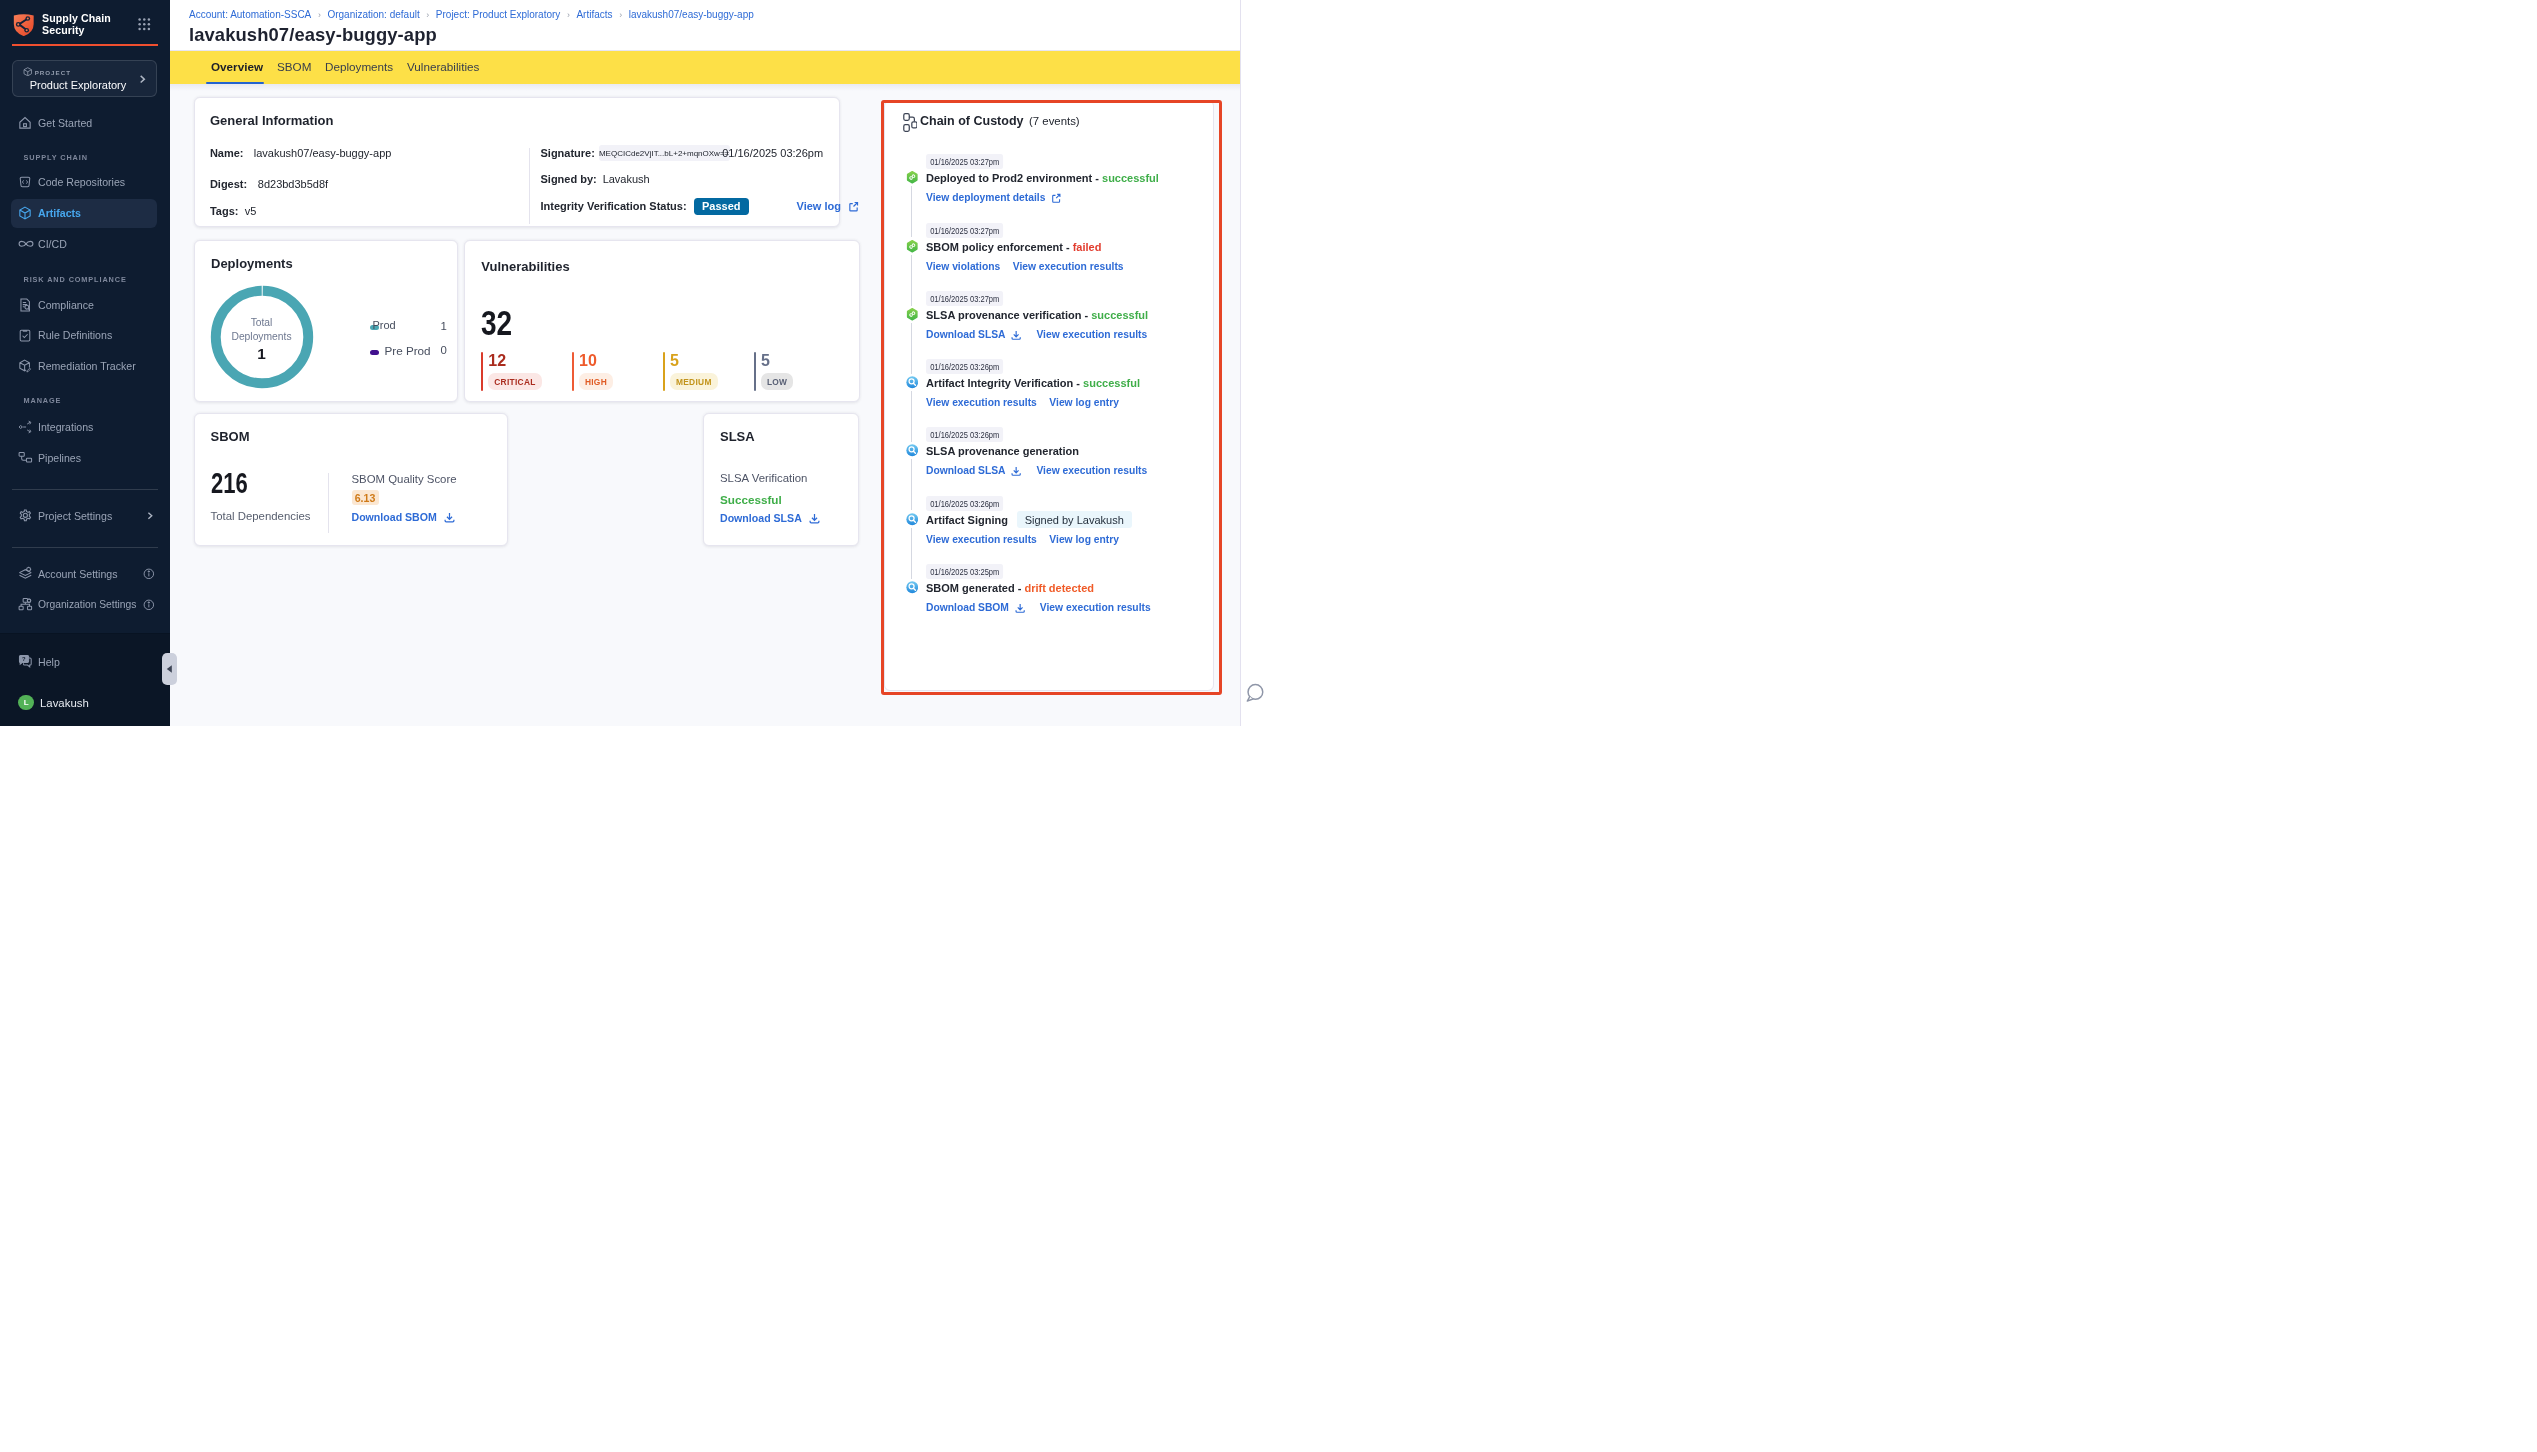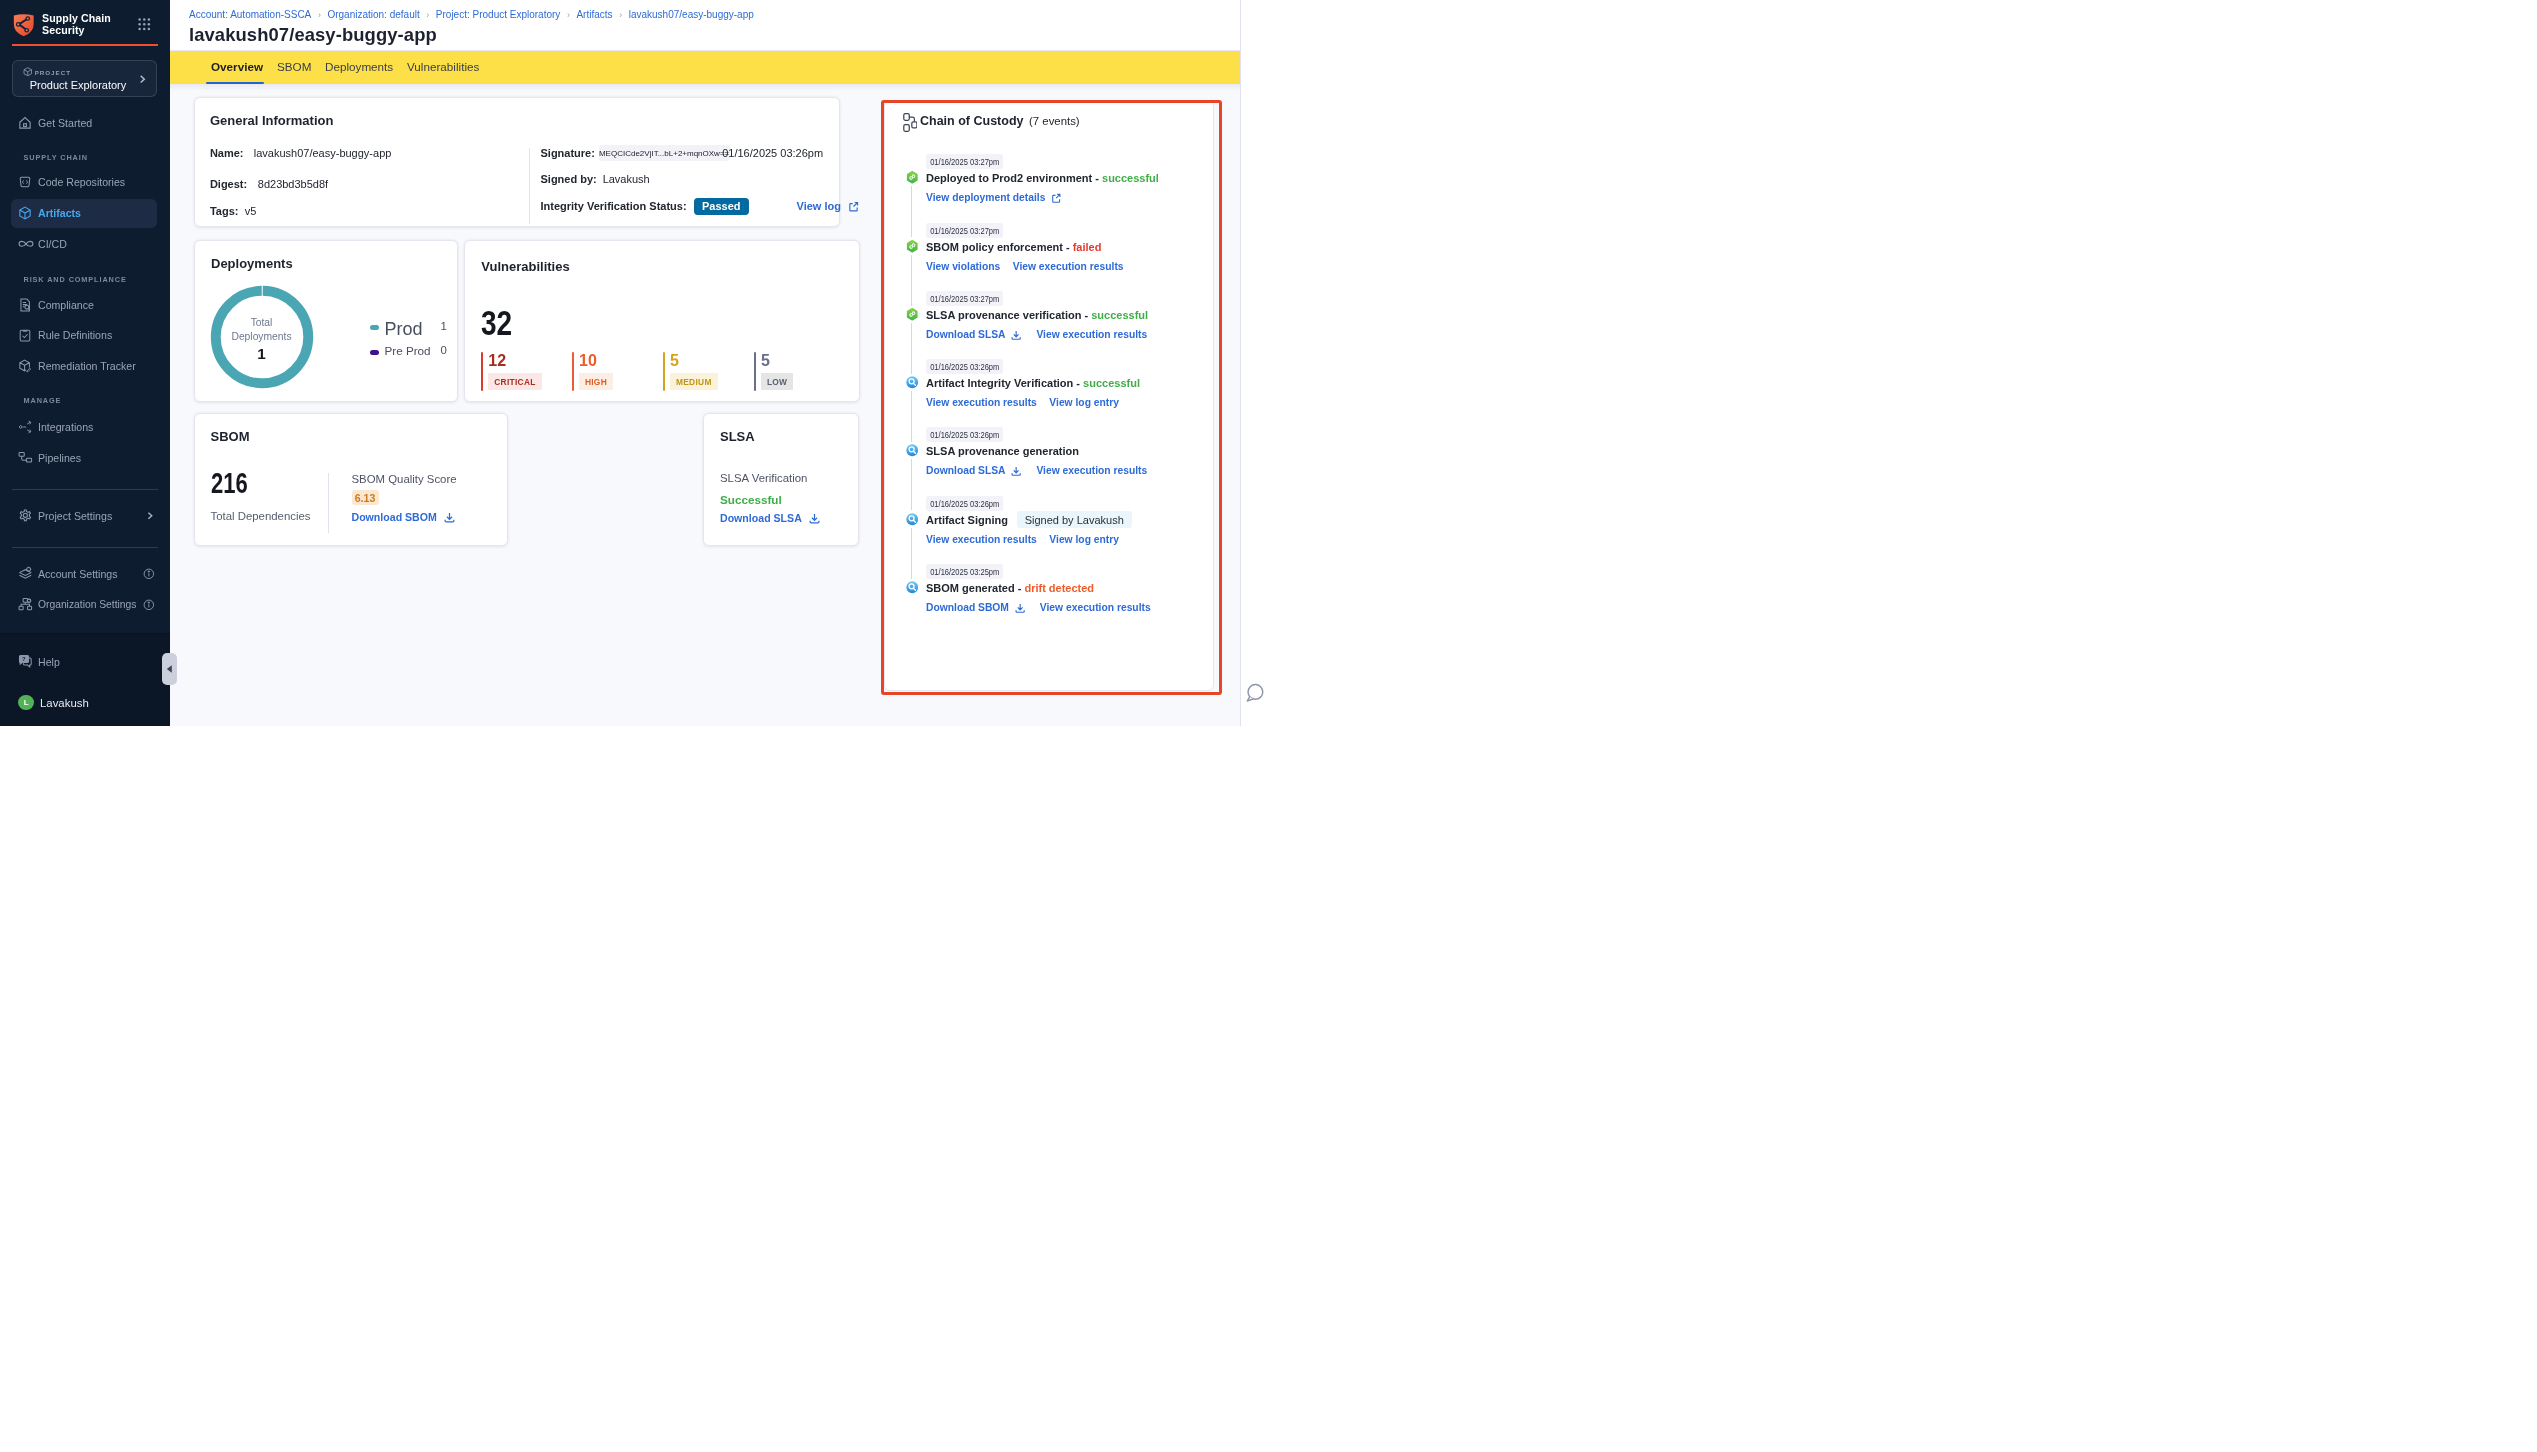--- a/index.html
+++ b/index.html
@@ -43,21 +43,21 @@
 .card { position:absolute; background:#fff; border:0.7px solid #e6e5ef; border-radius:5.9px; box-shadow:0 0.7px 2.9px rgba(40,41,61,.10); }
 .card-title { font-size:13px; font-weight:bold; color:#1e222c; position:absolute; }
 .lnk { color:#2e6bd6; font-weight:bold; }
 .gi-row { position:absolute; left:15.4px; height:16px; display:flex; align-items:center; font-size:11px; color:#22262f; }
 .gi-l { font-weight:bold; margin-right:5.9px; white-space:nowrap; }
 .sig-pill { background:#f2f2f8; border-radius:2.9px; padding:0; font-size:8px; white-space:nowrap; width:131px; justify-content:center; overflow:hidden; color:#22262f; }
 .passed { background:#0369a1; color:#fff; font-weight:bold; font-size:11px; border-radius:3.7px; padding:2.6px 8px; margin-left:1.5px; }
 .vuln-stat { position:absolute; top:111px; width:88px; height:39px; }
 .vbar { position:absolute; left:0; top:0; width:2.2px; height:39px; border-radius:1.5px; }
 .vnum { position:absolute; left:7px; top:0.7px; font-size:16px; line-height:16px; font-weight:bold; }
-.vbadge { position:absolute; left:7px; top:21px; height:17px; border-radius:0; font-size:8.4px; font-weight:bold; letter-spacing:0.3px; display:inline-flex; align-items:center; padding:0 5.9px; width:max-content; }
+.vbadge { position:absolute; left:7px; top:21px; height:17px; border-radius:7px; font-size:8.4px; font-weight:bold; letter-spacing:0.3px; display:inline-flex; align-items:center; padding:0 5.9px; width:max-content; }
 
 .ev { position:absolute; left:0; width:330px; }
 .seg { position:absolute; left:26.4px; top:32px; width:0.7px; height:51px; background:#d5d8e1; }
 .ev-ts { position:absolute; left:41px; top:0; height:15.4px; display:inline-flex; align-items:center; padding:0 5.1px; background:#f2f2f8; border-radius:2.9px; font-size:9.2px; color:#2c3040; width:max-content; transform:scaleX(.82); transform-origin:0 50%; }
 .ev-ico { position:absolute; left:20.6px; top:17px; width:12.5px; height:12.5px; }
 .ev-title { position:absolute; left:41px; top:16px; height:15.4px; display:flex; align-items:center; font-size:11px; font-weight:bold; color:#22262f; white-space:nowrap; }
 .ev-title .st { font-weight:bold; }
 .ev-links { position:absolute; left:41px; top:36px; height:15.4px; display:flex; align-items:center; font-size:10.3px; white-space:nowrap; }
 .ev-links .lnk { margin-right:12.5px; display:inline-flex; align-items:center; }
 .ev-links svg { margin-left:5.9px; margin-right:2.2px; }
@@ -297,21 +297,21 @@
   </div>
 
   <div class="card" style="left:23.5px;top:156px;width:264px;height:162px">
     <div class="card-title" style="left:16.5px;top:15.4px">Deployments</div>
     <svg class="abs" style="left:14px;top:43px" width="106" height="106" viewBox="0 0 145 145">
       <circle cx="72.5" cy="72.5" r="63.25" fill="none" stroke="#4aa6b3" stroke-width="13.5" stroke-dasharray="395.4 2" stroke-dashoffset="-1" transform="rotate(-90 72.5 72.5)"></circle>
     </svg>
     <div class="abs" style="left:14px;top:75px;width:106px;text-align:center;font-size:10.3px;color:#6e7890;line-height:14px">Total<br>Deployments</div>
     <div class="abs" style="left:14px;top:104px;width:106px;text-align:center;font-size:15.4px;font-weight:bold;color:#16181f">1</div>
     <div class="abs" style="left:175px;top:84px;width:9.5px;height:4.8px;border-radius:2.6px;background:#4aa6b3"></div>
-    <div class="abs" style="left:190px;top:78px;font-size:18px;color:#474e5e">Prod</div>
+    <div class="abs" style="left:178px;top:78px;font-size:11px;color:#474e5e">Prod</div>
     <div class="abs" style="left:246px;top:79px;font-size:11.4px;color:#474e5e">1</div>
     <div class="abs" style="left:175px;top:109px;width:9.5px;height:4.8px;border-radius:2.6px;background:#41108e"></div>
     <div class="abs" style="left:190px;top:103px;font-size:11.7px;color:#474e5e">Pre Prod</div>
     <div class="abs" style="left:246px;top:103px;font-size:11.4px;color:#474e5e">0</div>
   </div>
 
   <div class="card" style="left:294px;top:156px;width:396px;height:162px">
     <div class="card-title" style="left:16.3px;top:18px">Vulnerabilities</div>
     <div class="abs" style="left:16.3px;top:64px;font-size:35px;line-height:35px;font-weight:bold;color:#16181f;transform:scaleX(.8);transform-origin:0 0">32</div>
     <div class="vuln-stat" style="left:16.3px">

